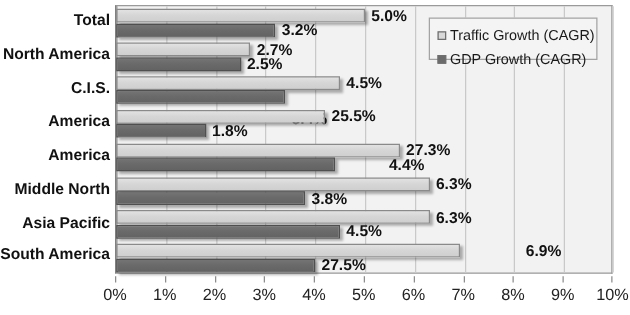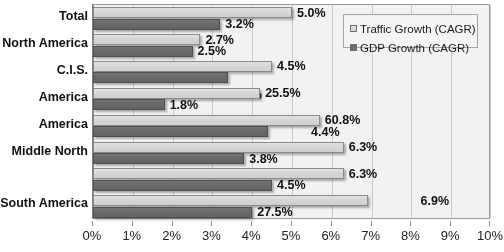--- a/index.html
+++ b/index.html
@@ -120,21 +120,21 @@
         <div class="datalabel" style="left: 104.5px; top: 40.0625px;">2.5%</div>
         <div class="bar traffic" style="top: 55.9375px; height: 11px; width: 179.1px;"></div>
         <div class="datalabel" style="left: 184.1px; top: 55.4375px;">4.5%</div>
         <div class="bar gdp" style="top: 67.4375px; height: 11px; width: 135.32px;"></div>
         <div class="datalabel" style="left: 140.32px; top: 84px;">3.4%</div>
         <div class="bar traffic" style="top: 82.8125px; height: 11px; width: 167.16px;"></div>
         <div class="datalabel" style="left: 172.16px; top: 82.3125px;">25.5%</div>
         <div class="bar gdp" style="top: 94.3125px; height: 11px; width: 71.64px;"></div>
         <div class="datalabel" style="left: 76.64px; top: 93.8125px;">1.8%</div>
         <div class="bar traffic" style="top: 109.688px; height: 11px; width: 226.86px;"></div>
-        <div class="datalabel" style="left: 231.86px; top: 109.188px;">60.8%</div>
+        <div class="datalabel" style="left: 231.86px; top: 109.188px;">27.3%</div>
         <div class="bar gdp" style="top: 121.188px; height: 11px; width: 175.12px;"></div>
         <div class="datalabel" style="left: 180.12px; top: 120.688px; margin-left: 38px;">4.4%</div>
         <div class="bar traffic" style="top: 136.562px; height: 11px; width: 250.74px;"></div>
         <div class="datalabel" style="left: 255.74px; top: 136.062px;">6.3%</div>
         <div class="bar gdp" style="top: 148.062px; height: 11px; width: 151.24px;"></div>
         <div class="datalabel" style="left: 156.24px; top: 147.562px;">3.8%</div>
         <div class="bar traffic" style="top: 163.438px; height: 11px; width: 250.74px;"></div>
         <div class="datalabel" style="left: 255.74px; top: 162.938px;">6.3%</div>
         <div class="bar gdp" style="top: 174.938px; height: 11px; width: 179.1px;"></div>
         <div class="datalabel" style="left: 184.1px; top: 174.438px;">4.5%</div>
@@ -145,20 +145,21 @@
       </div>
   </div>
 
   <div class="catlabels" id="catlabels">
       <div class="catlabel" style="top: 13.4375px;">Total</div>
       <div class="catlabel" style="top: 40.3125px;">North America</div>
       <div class="catlabel" style="top: 67.1875px;">C.I.S.</div>
       <div class="catlabel" style="top: 94.0625px;">America</div>
       <div class="catlabel" style="top: 120.938px;">America</div>
       <div class="catlabel" style="top: 147.812px;">Middle North</div>
+      <div class="catlabel" style="top: 174.688px;">Asia Pacific</div>
       <div class="catlabel" style="top: 200px; padding-left: 11px;">South America</div>
     </div>
 
   <div class="ticks" id="ticks">
       <div class="tickmark" style="left: 0px;"></div>
       <div class="tickmark" style="left: 39.8px;"></div>
       <div class="tickmark" style="left: 79.6px;"></div>
       <div class="tickmark" style="left: 119.4px;"></div>
       <div class="tickmark" style="left: 159.2px;"></div>
       <div class="tickmark" style="left: 199px;"></div>

